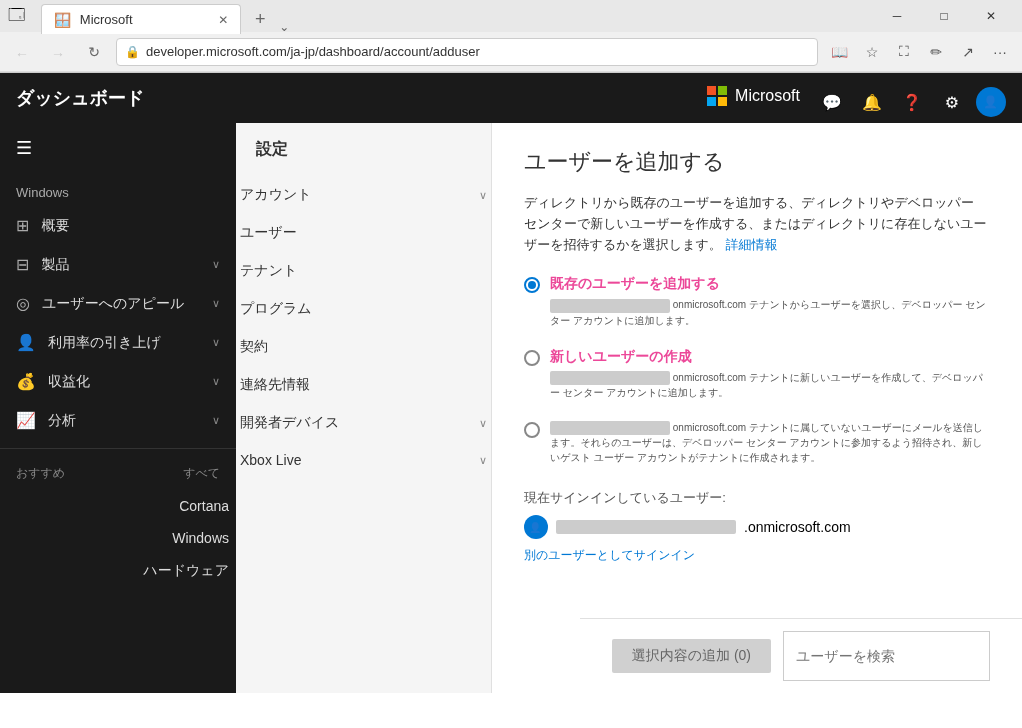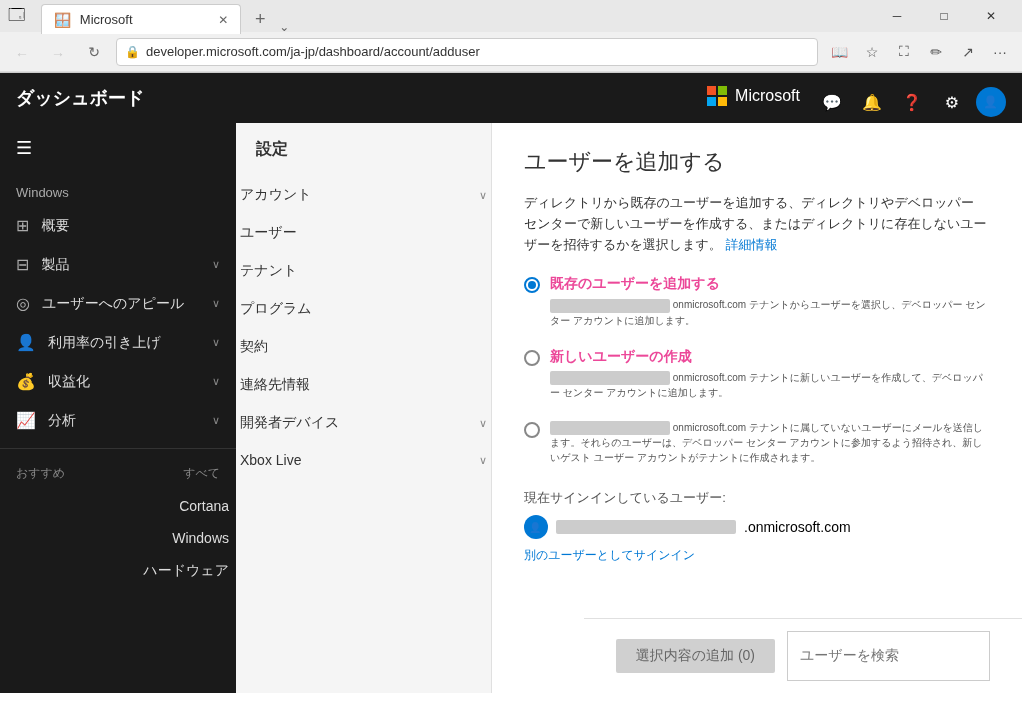--- a/index.html
+++ b/index.html
@@ -82,21 +82,21 @@
     
     .current-user-section { margin-top: 16px; }
     .current-user-label { font-size: 13px; color: #555; margin-bottom: 8px; }
     .current-user-row { display: flex; align-items: center; gap: 8px; flex-wrap: wrap; }
     .user-avatar-sm { width: 24px; height: 24px; background: #0078d4; border-radius: 50%; display: flex; align-items: center; justify-content: center; color: #fff; font-size: 10px; font-weight: bold; }
     .user-link { color: #0078d4; font-size: 12px; cursor: pointer; text-decoration: none; }
 
     
     .bottom-bar { display: flex; align-items: center; gap: 12px; padding: 12px 32px; border-top: 1px solid #e0e0e0; background: #fff; }
     .btn-add { background: #d0d0d0; color: #666; border: none; padding: 8px 20px; font-size: 14px; cursor: not-allowed; border-radius: 2px; }
-    .search-box { flex: 1; border: 1px solid #ccc; padding: 16px 12px; font-size: 14px; color: #be185d; outline: none; font-family: Liberation Mono, monospace; }
+    .search-box { flex: 1; border: 1px solid #ccc; padding: 16px 12px; font-size: 14px; color: #be185d; outline: none; }
 
     
     .win-controls { display: flex; align-items: center; margin-left: auto; gap: 1px; }
     .win-btn { width: 46px; height: 32px; display: flex; align-items: center; justify-content: center; cursor: pointer; font-size: 12px; color: #333; }
   </style>
 </head>
 <body>
 
 <div class="browser-chrome">
 

